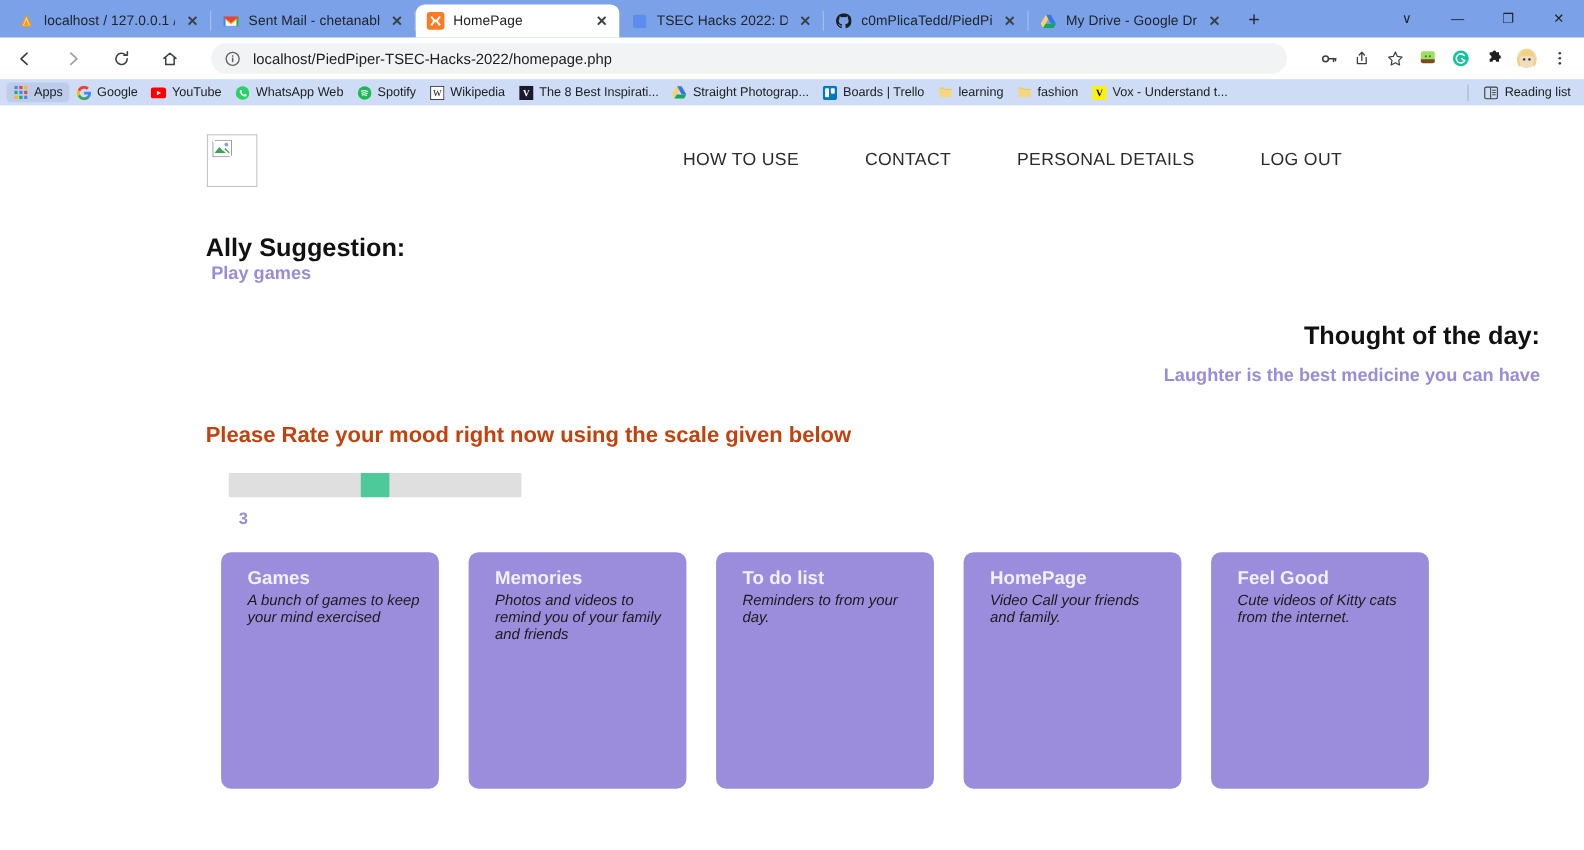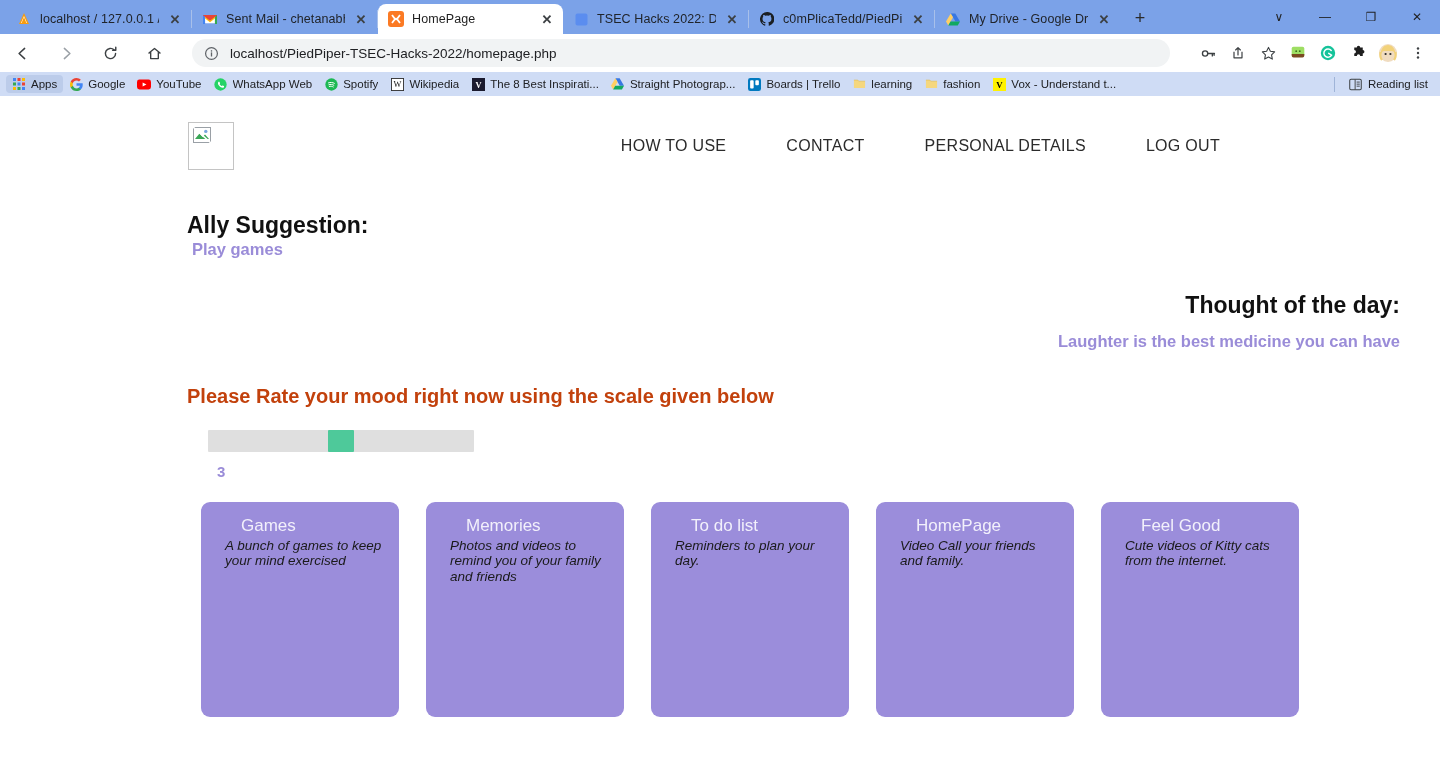--- a/index.html
+++ b/index.html
@@ -200,24 +200,24 @@
   }
   .card {
     width: 198px; height: 215px;
     background: #9b8ddb;
     border-radius: 9px;
     padding: 14px 16px 0 24px;
     color: #111;
     flex: 0 0 198px;
   }
   .card .ctitle {
-    font-size: 17px; font-weight: normal;
+    font-size: 17px; font-weight: bold;
     color: #f2f0fb;
     line-height: 1.2;
-    margin: 0 0 2px 16px;
+    margin: 0 0 2px 0;
   }
   .card .cdesc {
     font-size: 13.5px; color: #1a1a1a;
     line-height: 1.13;
     margin: 0;
     font-style: italic;
   }
 </style>
 </head>
 <body>
@@ -595,21 +595,21 @@
           <div class="card">
             <div class="ctitle">Games</div>
             <div class="cdesc">A bunch of games to keep your mind exercised</div>
           </div>
           <div class="card">
             <div class="ctitle">Memories</div>
             <div class="cdesc">Photos and videos to remind you of your family and friends</div>
           </div>
           <div class="card">
             <div class="ctitle">To do list</div>
-            <div class="cdesc">Reminders to plan your day.</div>
+            <div class="cdesc">Reminders to from your day.</div>
           </div>
           <div class="card">
             <div class="ctitle">HomePage</div>
             <div class="cdesc">Video Call your friends and family.</div>
           </div>
           <div class="card">
             <div class="ctitle">Feel Good</div>
             <div class="cdesc">Cute videos of Kitty cats from the internet.</div>
           </div>
         </div>

